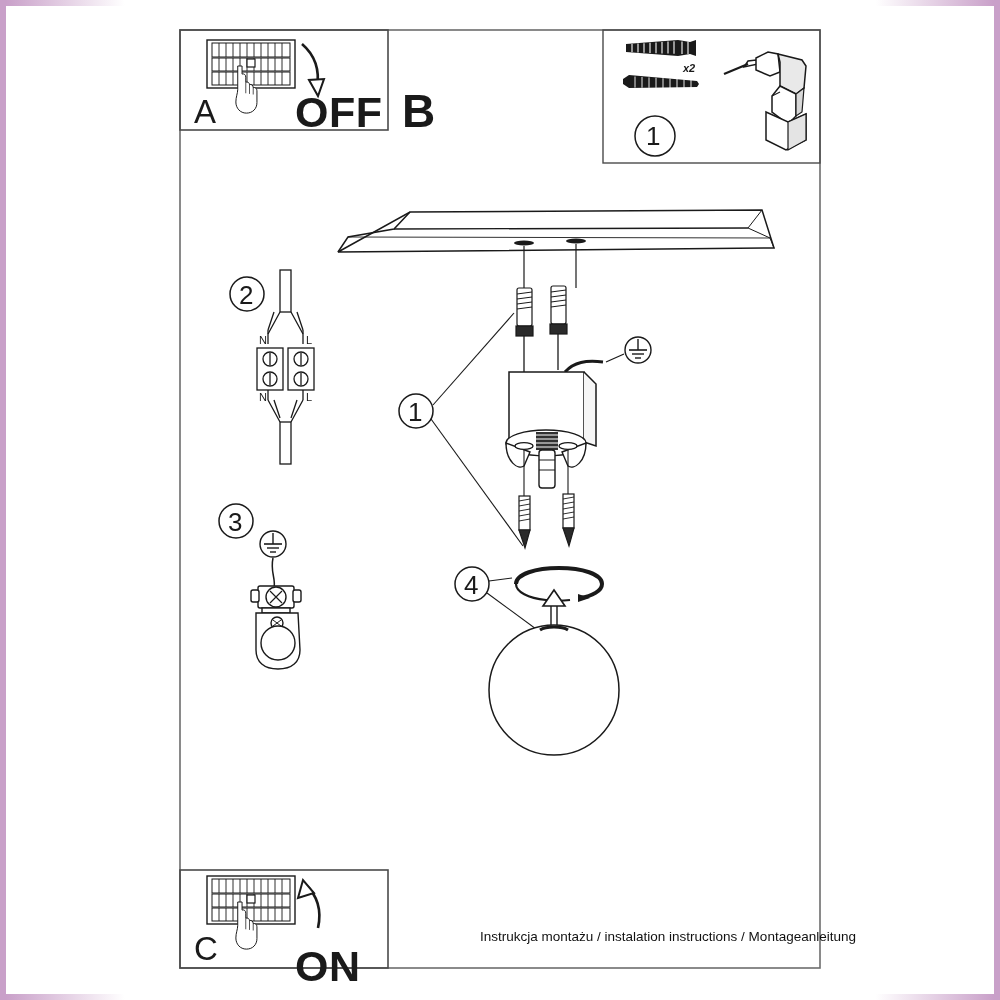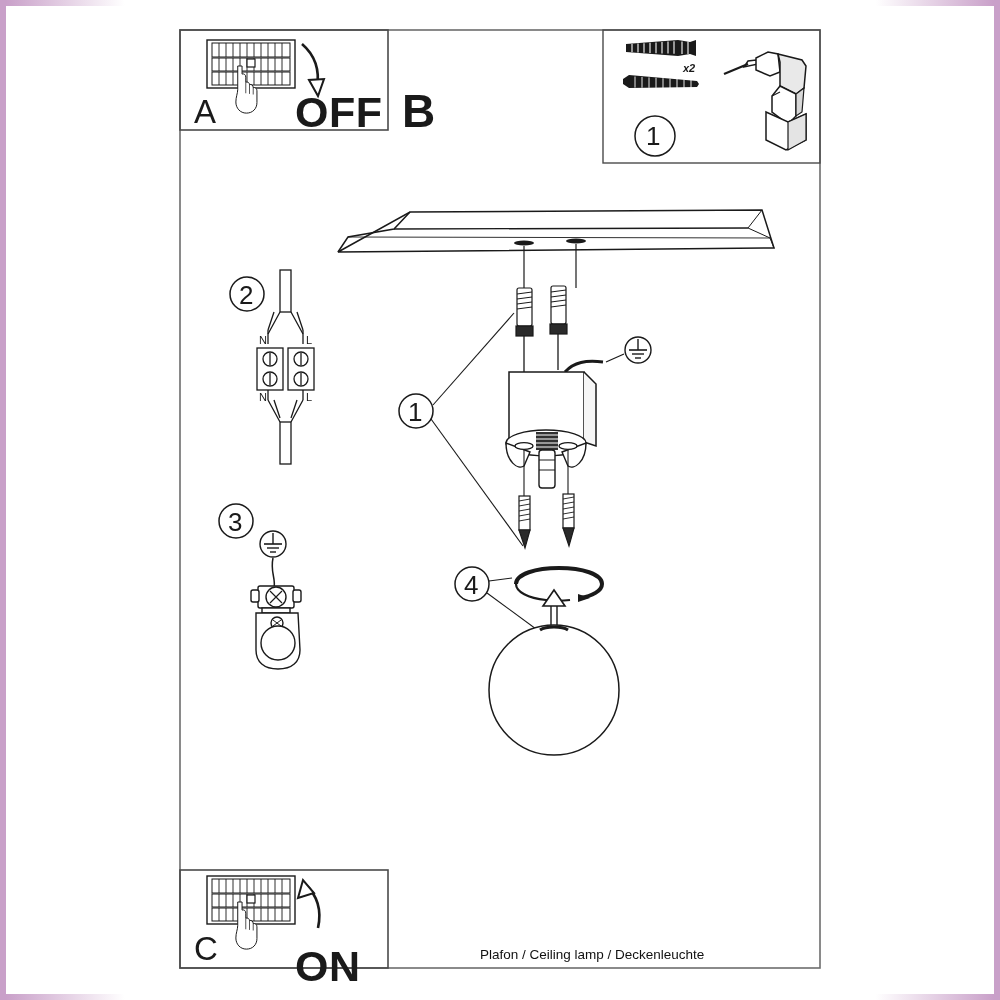--- a/index.html
+++ b/index.html
@@ -340,16 +340,16 @@
 <div class="txt lbl-nl" style="left:300px; top:391px;">L</div>
 
 <div class="txt lbl-num" style="left:222px; top:507px;">3</div>
 
 <div class="txt lbl-num" style="left:402px; top:397px;">1</div>
 <div class="txt lbl-num" style="left:458px; top:570px;">4</div>
 
 <div class="txt lbl-AB" style="left:188px; top:930px;">C</div>
 <div class="txt lbl-onoff" style="left:289px; top:942px;">ON</div>
 
-<div class="txt footer" style="left:474px; top:945px;">Plafon / Ceiling lamp / Deckenleuchte</div>
+<div class="txt footer" style="left:474px; top:927px;">Instrukcja montażu / instalation instructions / Montageanleitung</div>
 
 </div>
 </div>
 
 </body></html>

